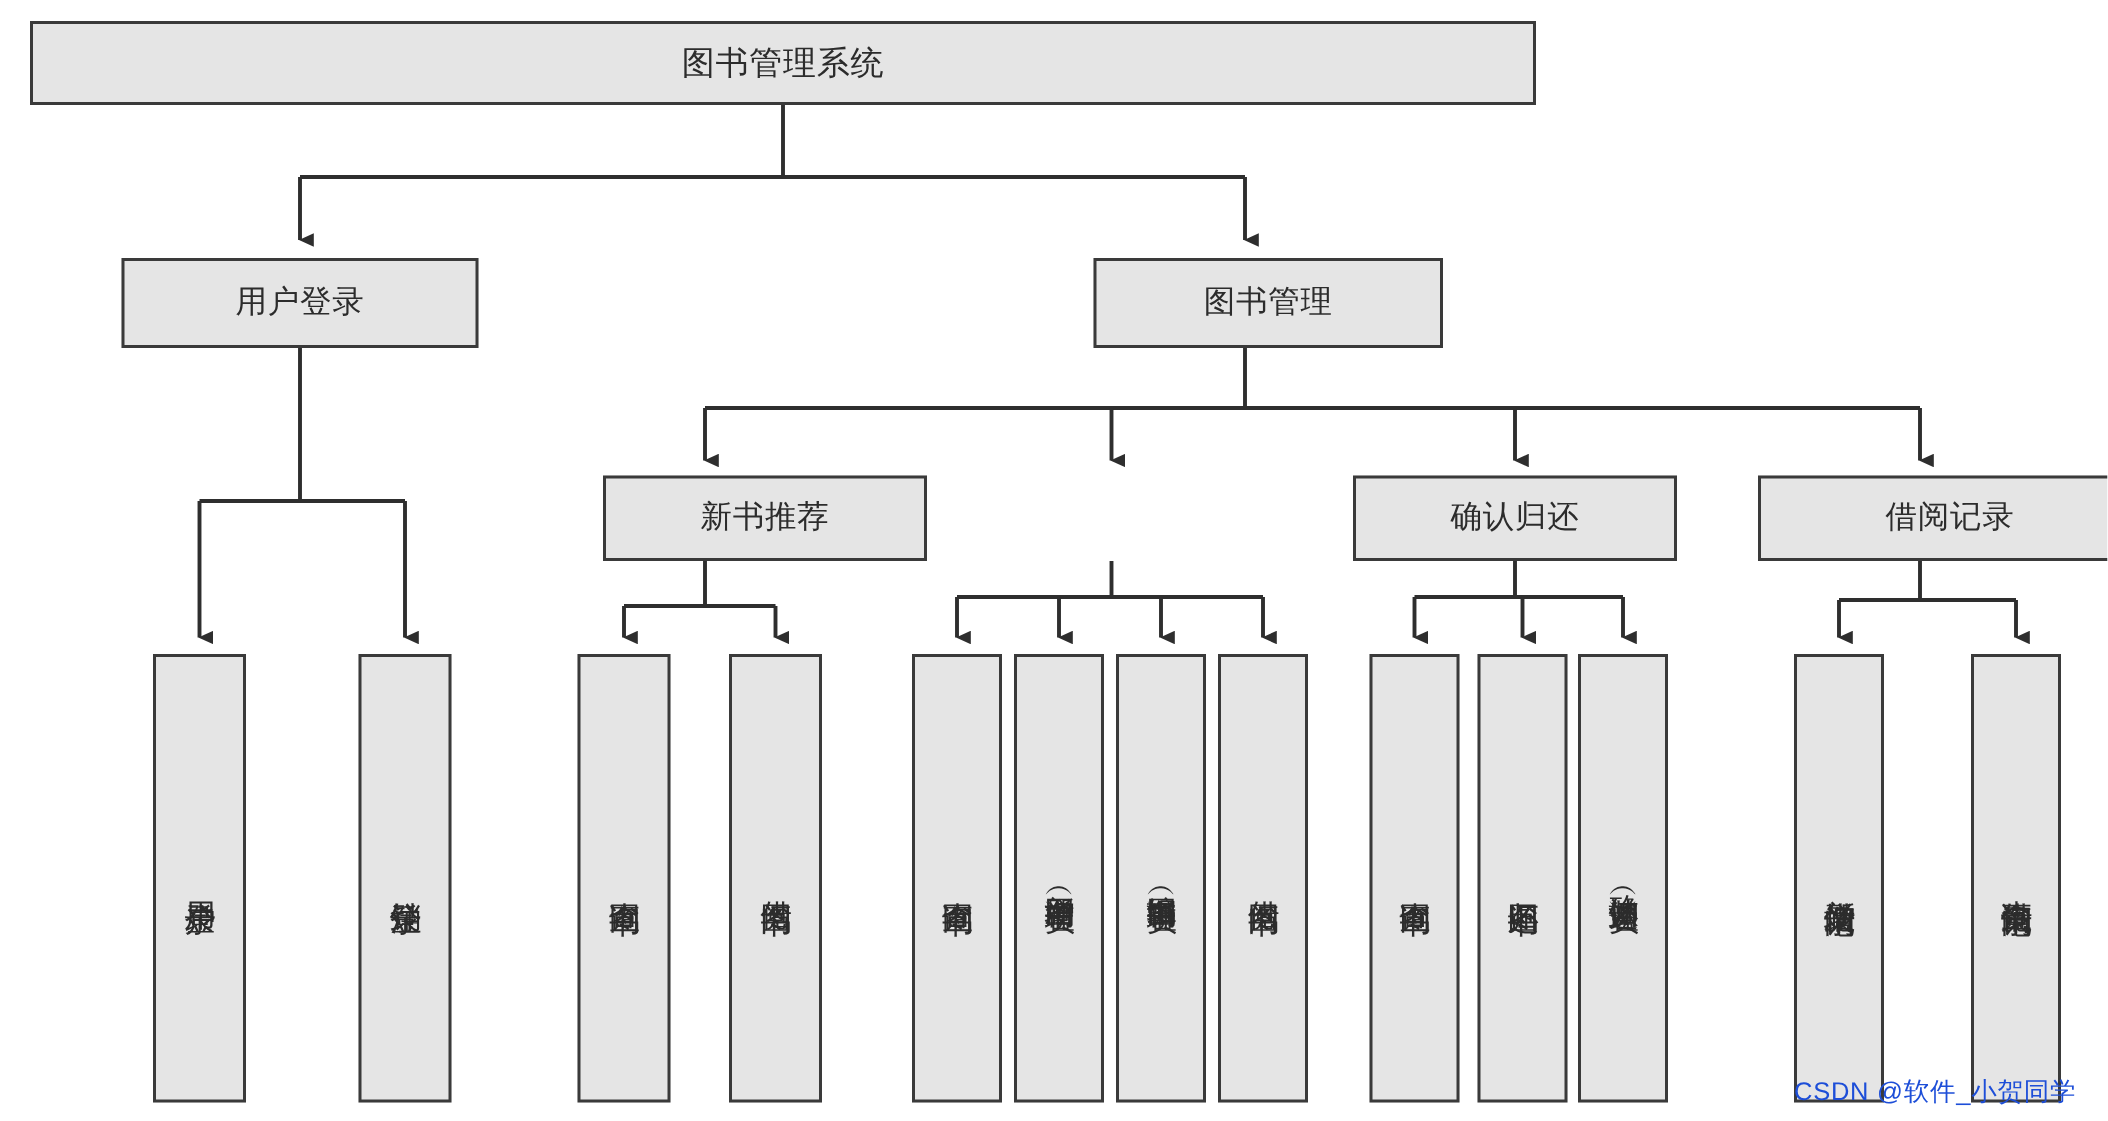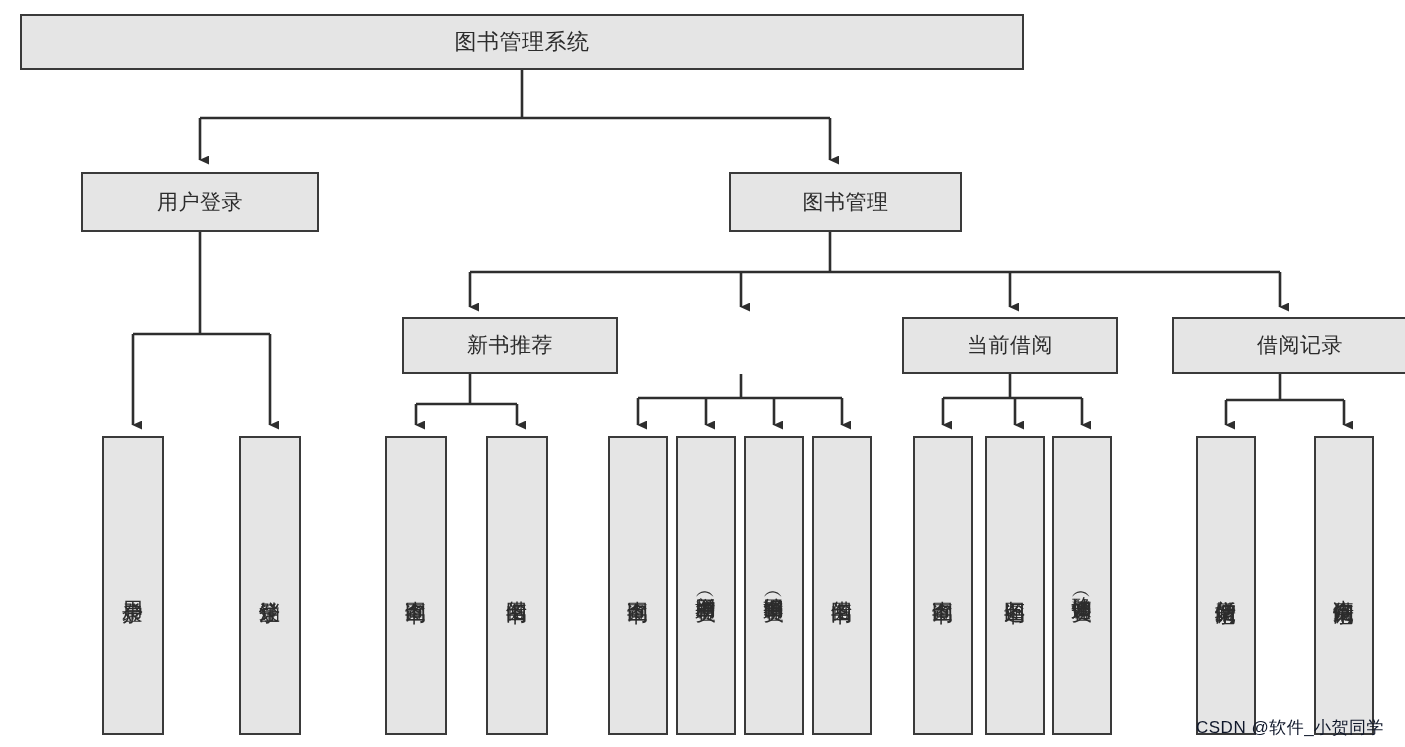--- a/index.html
+++ b/index.html
@@ -63,21 +63,21 @@
     line-height: 1.1;
     letter-spacing: 1px;
     white-space: normal;
     max-height: 100%;
   }
   .node.vert.narrow .label {
     font-size: 20px;
   }
   .watermark {
     position: absolute;
-    color: #0f172a;
+    color: #1d4ed8;
     font-size: 17px;
     white-space: nowrap;
     letter-spacing: 0.5px;
   }
 </style>
 </head>
 <body>
 
 <div id="canvas">
 
@@ -139,21 +139,21 @@
     <span class="label">用户登录</span>
   </div>
   <div class="node horiz" style="left:713px; top:172px; width:233px; height:60px;margin-left:16px;">
     <span class="label">图书管理</span>
   </div>
 
   <div class="node horiz" style="left:362px; top:317px; width:216px; height:57px;margin-left:40px;">
     <span class="label">新书推荐</span>
   </div>
   <div class="node horiz" style="left:902px; top:317px; width:216px; height:57px;">
-    <span class="label">当前借阅</span>
+    <span class="label">确认归还</span>
   </div>
   <div class="node horiz" style="left:1172px; top:317px; width:256px; height:57px;">
     <span class="label">借阅记录</span>
   </div>
 
   <div class="node vert" style="left:102px; top:436px; width:62px; height:299px;">
     <span class="label">用户登录</span>
   </div>
   <div class="node vert" style="left:239px; top:436px; width:62px; height:299px;">
     <span class="label">注销登录</span>

